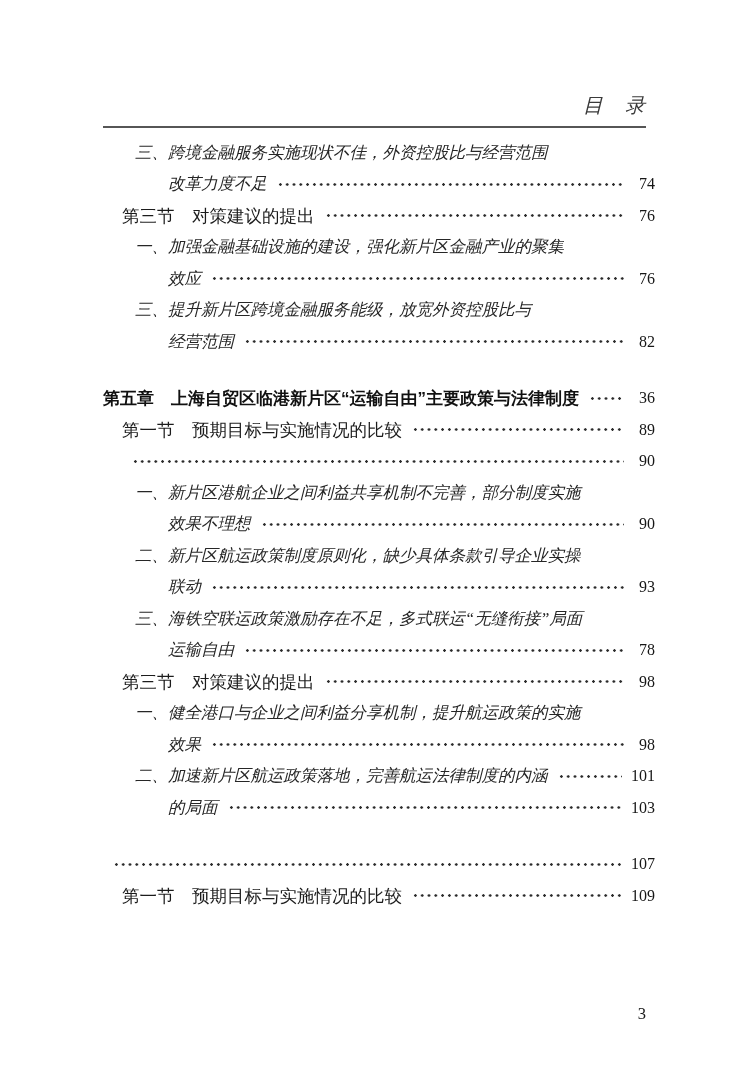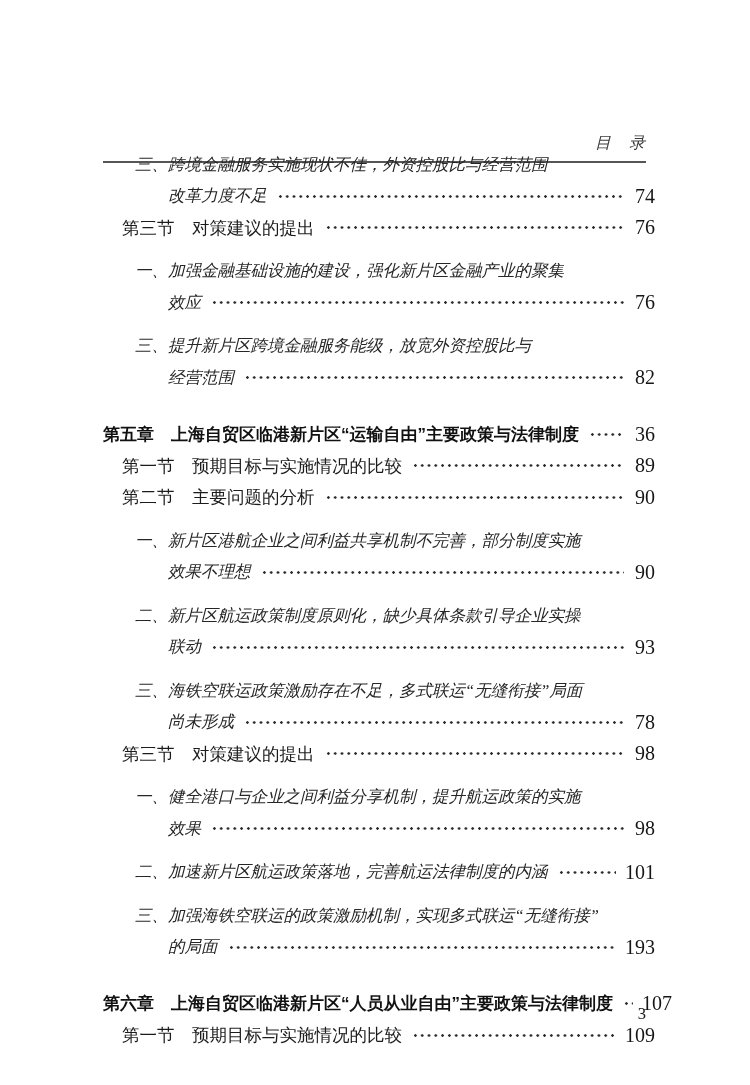--- a/index.html
+++ b/index.html
@@ -13,24 +13,23 @@
     font-family:"Liberation Serif", serif;
   }
   
   .page-header {
     position:absolute; left:103px; top:92px; width:543px;
     border-bottom:2px solid #565656;
     padding-bottom:7px;
     text-align:right;
     font-family:"Liberation Serif", serif;
     font-style:italic;
-    font-size:16px;
+    font-size:20px;
     color:#3a3a3a;
     letter-spacing:1px;
-    margin-top:41px;
   }
   
   .toc {
     position:absolute; left:103px; top:137px; width:552px;
   }
   .row {
     display:flex;
     align-items:center;
     height:31.5px;
     white-space:nowrap;
@@ -45,41 +44,41 @@
     background-image:radial-gradient(circle, #2b2b2b 1.15px, rgba(0,0,0,0) 1.45px);
     background-size:6.8px 6.8px;
     background-repeat:repeat-x;
     background-position:left center;
   }
   .pg {
     flex:0 0 auto;
     font-family:"Liberation Serif", serif;
     font-style:normal;
     font-weight:400;
-    font-size:20px;
+    font-size:16px;
     color:#161616;
     min-width:22px;
     text-align:right;
   }
   
   .lvl-chapter {
     font-family:"Liberation Sans", sans-serif;
     font-weight:700;
     font-size:17px;
     color:#111;
   }
   .lvl-chapter.gap { margin-top:25px; }
   .lvl-section {
     padding-left:19px;
     font-family:"Liberation Serif", serif;
     font-weight:400;
     font-size:17.5px;
     color:#1c1c1c;
   }
-  .lvl-item   { padding-left:32px;margin-top:12px; }
+  .lvl-item   { padding-left:32px; }
   .lvl-cont   { padding-left:65px;justify-content:space-between; }
   .lvl-item, .lvl-cont {
     font-family:"Liberation Serif", serif;
     font-style:italic;
     font-size:16.5px;
     color:#262626;
   }
   
   .page-footer {
     position:absolute; left:103px; top:1004px; width:543px;
@@ -145,21 +144,20 @@
       <span class="pg">36</span>
     </div>
 
     <div class="row lvl-section">
       <span class="txt">第一节　预期目标与实施情况的比较</span>
       <span class="leader"></span>
       <span class="pg">89</span>
     </div>
 
     <div class="row lvl-section">
-      <span class="txt">第二节　主要问题的分析</span>
       <span class="leader"></span>
       <span class="pg">90</span>
     </div>
 
     <div class="row lvl-item">
       <span class="txt">一、新片区港航企业之间利益共享机制不完善，部分制度实施</span>
     </div>
 
     <div class="row lvl-cont">
       <span class="txt">效果不理想</span>
@@ -175,21 +173,21 @@
       <span class="txt">联动</span>
       <span class="leader"></span>
       <span class="pg">93</span>
     </div>
 
     <div class="row lvl-item">
       <span class="txt">三、海铁空联运政策激励存在不足，多式联运“无缝衔接”局面</span>
     </div>
 
     <div class="row lvl-cont">
-      <span class="txt">尚未形成</span>
+      <span class="txt">运输自由</span>
       <span class="leader"></span>
       <span class="pg">78</span>
     </div>
 
     <div class="row lvl-section">
       <span class="txt">第三节　对策建议的提出</span>
       <span class="leader"></span>
       <span class="pg">98</span>
     </div>
 
@@ -202,32 +200,28 @@
       <span class="leader"></span>
       <span class="pg">98</span>
     </div>
 
     <div class="row lvl-item">
       <span class="txt">二、加速新片区航运政策落地，完善航运法律制度的内涵</span>
       <span class="leader"></span>
       <span class="pg">101</span>
     </div>
 
-    <div class="row lvl-item">
-      <span class="txt">三、加强海铁空联运的政策激励机制，实现多式联运“无缝衔接”</span>
-    </div>
 
     <div class="row lvl-cont">
       <span class="txt">的局面</span>
       <span class="leader"></span>
-      <span class="pg">193</span>
+      <span class="pg">103</span>
     </div>
 
     <div class="row lvl-chapter gap">
-      <span class="txt">第六章　上海自贸区临港新片区“人员从业自由”主要政策与法律制度</span>
       <span class="leader"></span>
       <span class="pg">107</span>
     </div>
 
     <div class="row lvl-section">
       <span class="txt">第一节　预期目标与实施情况的比较</span>
       <span class="leader"></span>
       <span class="pg">109</span>
     </div>
 

